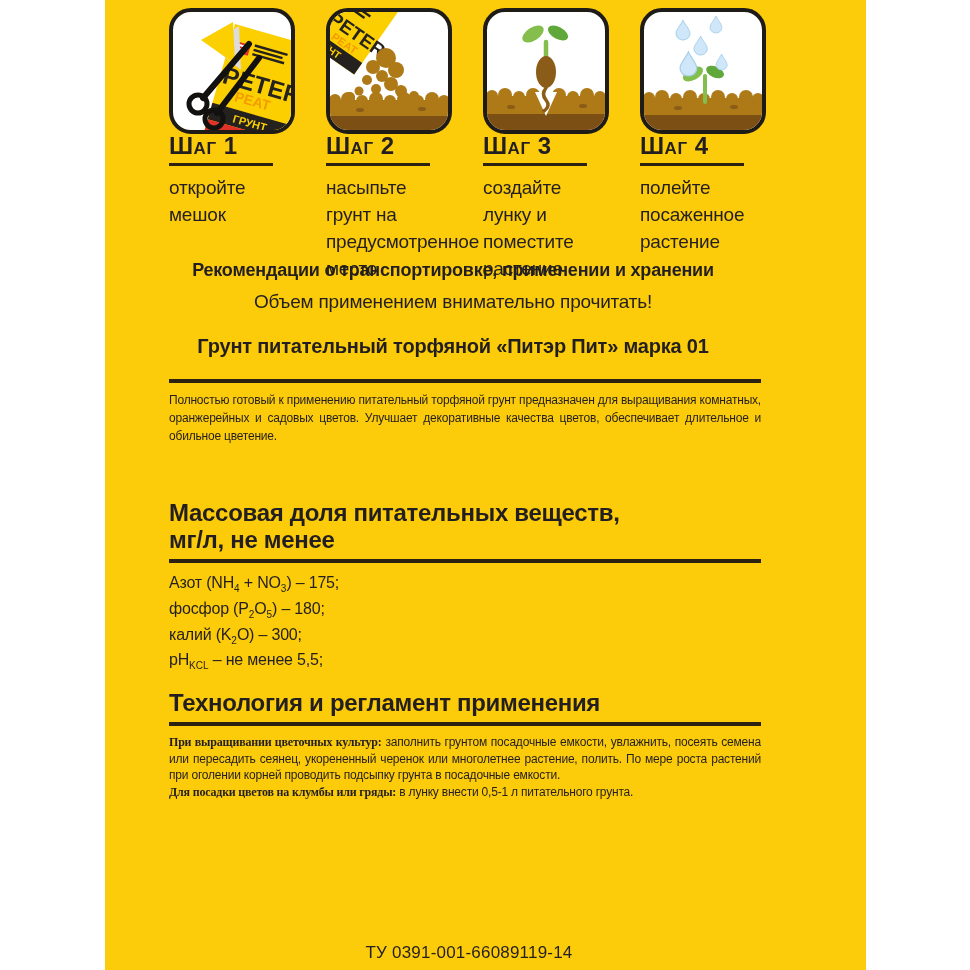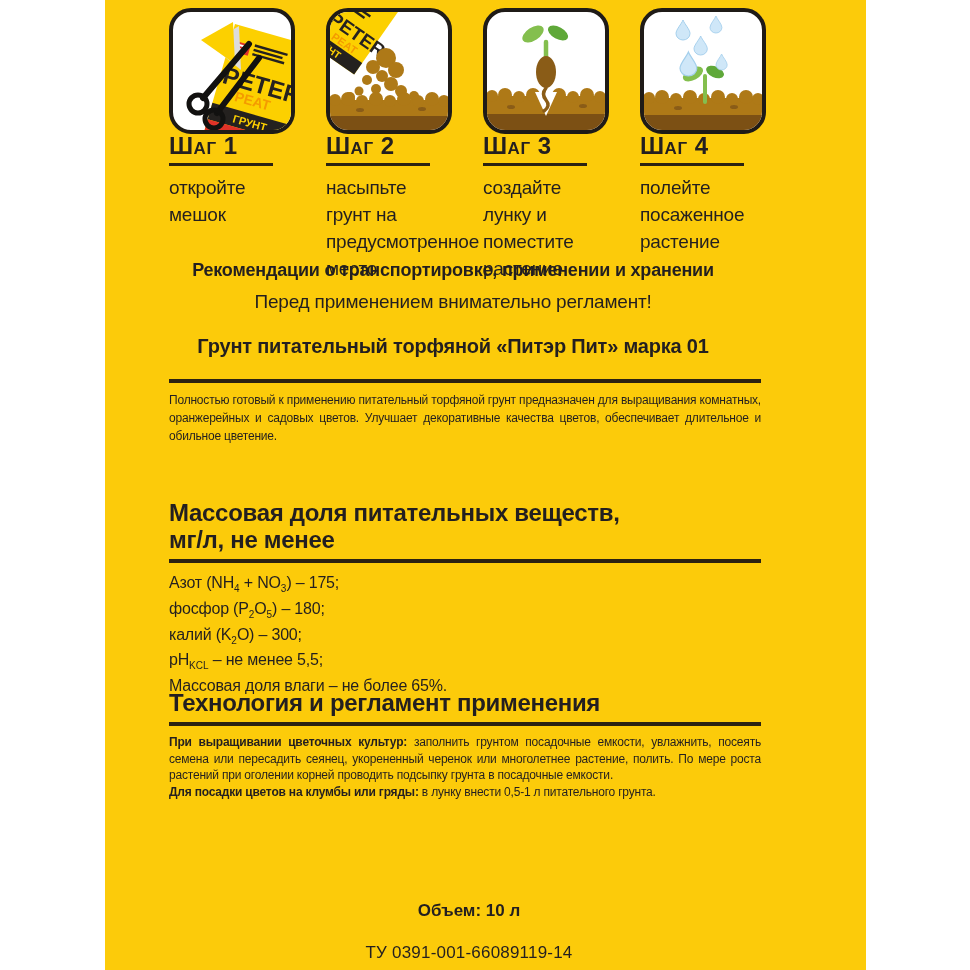--- a/index.html
+++ b/index.html
@@ -37,21 +37,21 @@
   .section{position:absolute;left:64px;width:592px;}
   .section-title{font-size:24px;font-weight:bold;line-height:1.12;letter-spacing:-0.3px;}
   .section-rule{height:4px;background:#2b2212;margin:5px 0 8px;}
   .body-text{font-size:12px;line-height:1.52;text-align:justify;letter-spacing:-0.2px;}
   .purpose{top:374px;}
   .nutrients{top:500px;}
   .nutrient-line{font-size:16px;line-height:1.47;letter-spacing:-0.2px;}
   .nutrient-line sub{font-size:10px;letter-spacing:0;}
   .tech{top:690px;}
   .tech .body-text{line-height:1.40;}
-  .lead{font-weight:bold;}
+  .lead{font-weight:bold;font-family:Liberation Serif, serif;}
   
   .footer-volume{position:absolute;top:901px;left:64px;width:600px;text-align:center;
     font-size:17px;font-weight:bold;}
   .footer-tu{position:absolute;top:943px;left:64px;width:600px;text-align:center;
     font-size:17px;letter-spacing:.2px;}
 </style>
 </head>
 <body>
 
 <div class="panel">
@@ -210,45 +210,43 @@
         </svg>
       </div>
       <div class="step-title">Шаг 4</div>
       <div class="step-rule"></div>
       <div class="step-desc">полейте посаженное растение</div>
     </div>
   </div>
 
   <div class="intro">
     <div class="intro-line1">Рекомендации о транспортировке, применении и хранении</div>
-    <div class="intro-line2">Перед применением внимательно регламент!</div>
+    <div class="intro-line2">Объем применением внимательно прочитать!</div>
     <div class="intro-product">Грунт питательный торфяной «Питэр Пит» марка 01</div>
   </div>
 
   <div class="section purpose">
     <div class="section-rule"></div>
     <div class="body-text">Полностью готовый к применению питательный торфяной грунт предназначен для выращивания комнатных, оранжерейных и садовых цветов. Улучшает декоративные качества цветов, обеспечивает длительное и обильное цветение.</div>
   </div>
 
   <div class="section nutrients">
     <div class="section-title">Массовая доля питательных веществ,</div>
     <div class="section-title">мг/л, не менее</div>
     <div class="section-rule"></div>
     <div>
         <div class="nutrient-line"><span>Азот (NH</span><sub>4</sub><span> + NO</span><sub>3</sub><span>) – 175;</span></div>
         <div class="nutrient-line"><span>фосфор (P</span><sub>2</sub><span>O</span><sub>5</sub><span>) – 180;</span></div>
         <div class="nutrient-line"><span>калий (K</span><sub>2</sub><span>O) – 300;</span></div>
         <div class="nutrient-line"><span>pH</span><sub>KCL</sub><span> – не менее 5,5;</span></div>
-        <div class="nutrient-line"><span>Массовая доля влаги – не более 65%.</span></div>
       </div>
   </div>
 
   <div class="section tech">
     <div class="section-title">Технология и регламент применения</div>
     <div class="section-rule"></div>
     <div class="body-text"><span class="lead">При выращивании цветочных культур:</span><span> заполнить грунтом посадочные емкости, увлажнить, посеять семена или пересадить сеянец, укорененный черенок или многолетнее растение, полить. По мере роста растений при оголении корней проводить подсыпку грунта в посадочные емкости.</span></div>
     <div class="body-text"><span class="lead">Для посадки цветов на клумбы или гряды:</span><span> в лунку внести 0,5-1 л питательного грунта.</span></div>
   </div>
 
-  <div class="footer-volume">Объем: 10 л</div>
   <div class="footer-tu">ТУ 0391-001-66089119-14</div>
 
 </div>
 
 </body></html>

